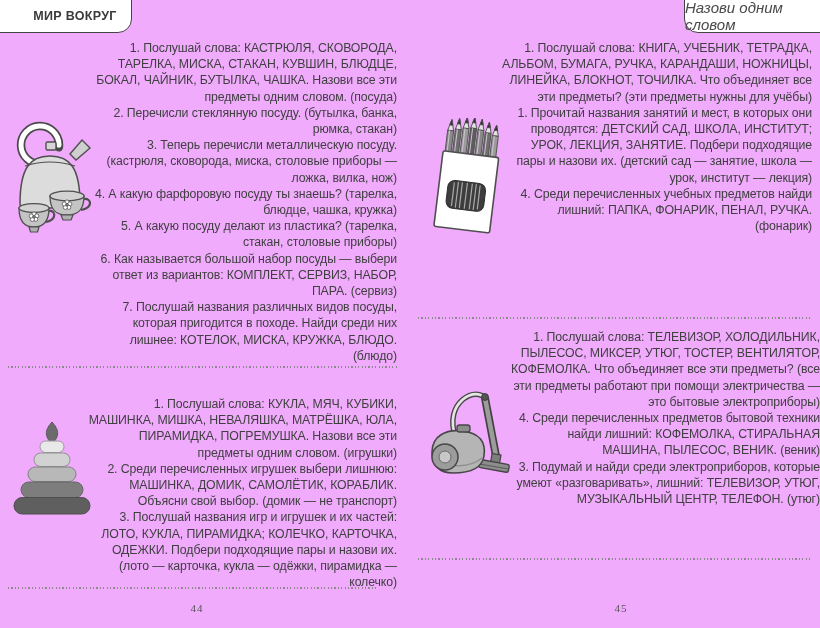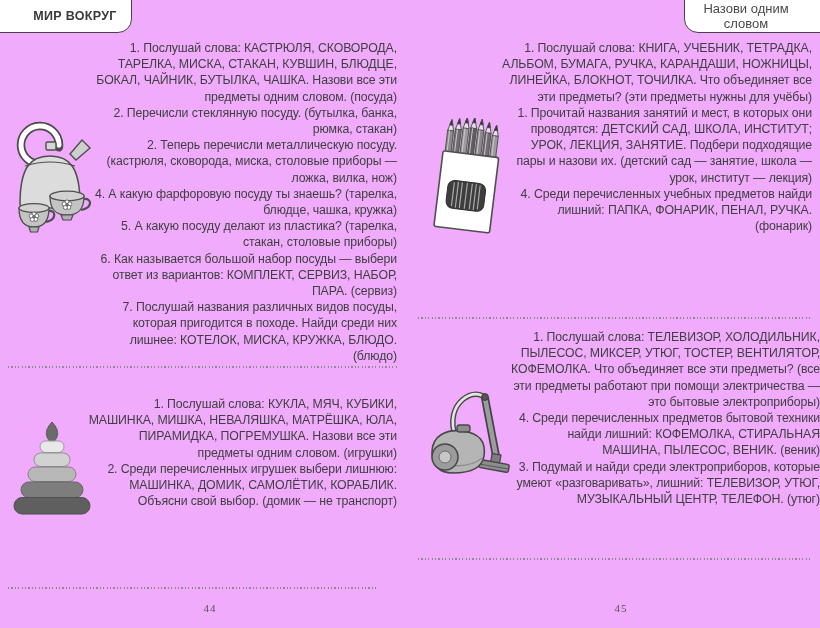--- a/index.html
+++ b/index.html
@@ -25,21 +25,21 @@
     justify-content:center;
     padding-left:22px;
   }
   .tab-right{
     right:-4px;width:140px;
     border-radius:0 0 0 14px;
     justify-content:flex-end;
     padding-right:16px;
   }
   .tab-left span{font-weight:bold;font-size:12.5px;letter-spacing:.3px;color:#3a3a3a;}
-  .tab-right span{font-size:13px;color:#4a4a4a;text-align:center;}
+  .tab-right span{font-style:italic;font-size:15px;color:#4a4a4a;}
   
   .txt{
     position:absolute;
     font-size:12.3px;line-height:16.2px;
     letter-spacing:-0.1px;
     text-align:right;
   }
   .txt p.item{margin:0;padding:0;}
   .sec-l1{top:40px;left:88px;width:309px;}
   .sec-l2{top:396px;left:88px;width:309px;}
@@ -59,21 +59,21 @@
   .illus-teapot{left:6px;top:112px;width:88px;height:130px;}
   .illus-pyramid{left:12px;top:420px;width:80px;height:96px;}
   .illus-pencilbox{left:428px;top:118px;width:82px;height:118px;}
   .illus-vacuum{left:424px;top:382px;width:86px;height:98px;}
   
   .pageno{
     position:absolute;top:602px;width:30px;text-align:center;
     font-family:"Liberation Serif","DejaVu Serif",serif;
     font-size:11px;color:#555;letter-spacing:1px;
   }
-  .pageno-left{left:195px;}
+  .pageno-left{left:182px;}
   .pageno-right{left:606px;}
 </style>
 </head>
 <body>
 
 <div class="sheet">
 
   <div class="tab tab-left">
     <span>МИР ВОКРУГ</span>
   </div>
@@ -120,21 +120,21 @@
           <circle cx="26.3" cy="107.3" r="2.1" fill="#fff"></circle>
         <circle cx="25.2" cy="104" r="2.1" fill="#fff"></circle>
           <circle cx="28" cy="104.8" r="1.3" fill="#8a8a8a"></circle>
       </g>
     </svg>
   </div>
 
   <div class="txt sec-l1">
       <p class="item">1. Послушай слова: КАСТРЮЛЯ, СКОВОРОДА, ТАРЕЛКА, МИСКА, СТАКАН, КУВШИН, БЛЮДЦЕ, БОКАЛ, ЧАЙНИК, БУТЫЛКА, ЧАШКА. Назови все эти предметы одним словом. (посуда)</p>
       <p class="item">2. Перечисли стеклянную посуду. (бутылка, банка, рюмка, стакан)</p>
-      <p class="item">2. Теперь перечисли металлическую посуду. (кастрюля, сковорода, миска, столовые приборы — ложка, вилка, нож)</p>
+      <p class="item">3. Теперь перечисли металлическую посуду. (кастрюля, сковорода, миска, столовые приборы — ложка, вилка, нож)</p>
       <p class="item">4. А какую фарфоровую посуду ты знаешь? (тарелка, блюдце, чашка, кружка)</p>
       <p class="item">5. А какую посуду делают из пластика? (тарелка, стакан, столовые приборы)</p>
       <p class="item">6. Как называется большой набор посуды — выбери ответ из вариантов: КОМПЛЕКТ, СЕРВИЗ, НАБОР, ПАРА. (сервиз)</p>
       <p class="item">7. Послушай названия различных видов посуды, которая пригодится в походе. Найди среди них лишнее: КОТЕЛОК, МИСКА, КРУЖКА, БЛЮДО. (блюдо)</p>
     </div>
 
   <div class="divider div-l1"></div>
 
   <div class="illus illus-pyramid">
     <svg width="80" height="96" viewBox="0 0 80 96">
@@ -143,20 +143,21 @@
       <rect x="22" y="33" width="36" height="13.5" rx="6.7" fill="#d2d2d2" stroke="#909090" stroke-width="1"></rect>
       <rect x="16" y="47" width="48" height="14.5" rx="7.2" fill="#b8b8b8" stroke="#828282" stroke-width="1"></rect>
       <rect x="9" y="62" width="62" height="15.5" rx="7.7" fill="#7d7d7d" stroke="#676767" stroke-width="1"></rect>
       <rect x="2" y="77.5" width="76" height="16.5" rx="8.2" fill="#5f5f5f" stroke="#4f4f4f" stroke-width="1"></rect>
     </svg>
   </div>
 
   <div class="txt sec-l2">
       <p class="item">1. Послушай слова: КУКЛА, МЯЧ, КУБИКИ, МАШИНКА, МИШКА, НЕВАЛЯШКА, МАТРЁШКА, ЮЛА, ПИРАМИДКА, ПОГРЕМУШКА. Назови все эти предметы одним словом. (игрушки)</p>
       <p class="item">2. Среди перечисленных игрушек выбери лишнюю: МАШИНКА, ДОМИК, САМОЛЁТИК, КОРАБЛИК. Объясни свой выбор. (домик — не транспорт)</p>
+      <p class="item">3. Послушай названия игр и игрушек и их частей: ЛОТО, КУКЛА, ПИРАМИДКА; КОЛЕЧКО, КАРТОЧКА, ОДЕЖКИ. Подбери подходящие пары и назови их. (лото — карточка, кукла — одёжки, пирамидка — колечко)</p>
     </div>
 
   <div class="divider div-l2"></div>
 
   <div class="pageno pageno-left">44</div>
 
   <div class="illus illus-pencilbox">
     <svg width="82" height="118" viewBox="0 0 82 118">
       <g transform="rotate(7 40 60)">
 

